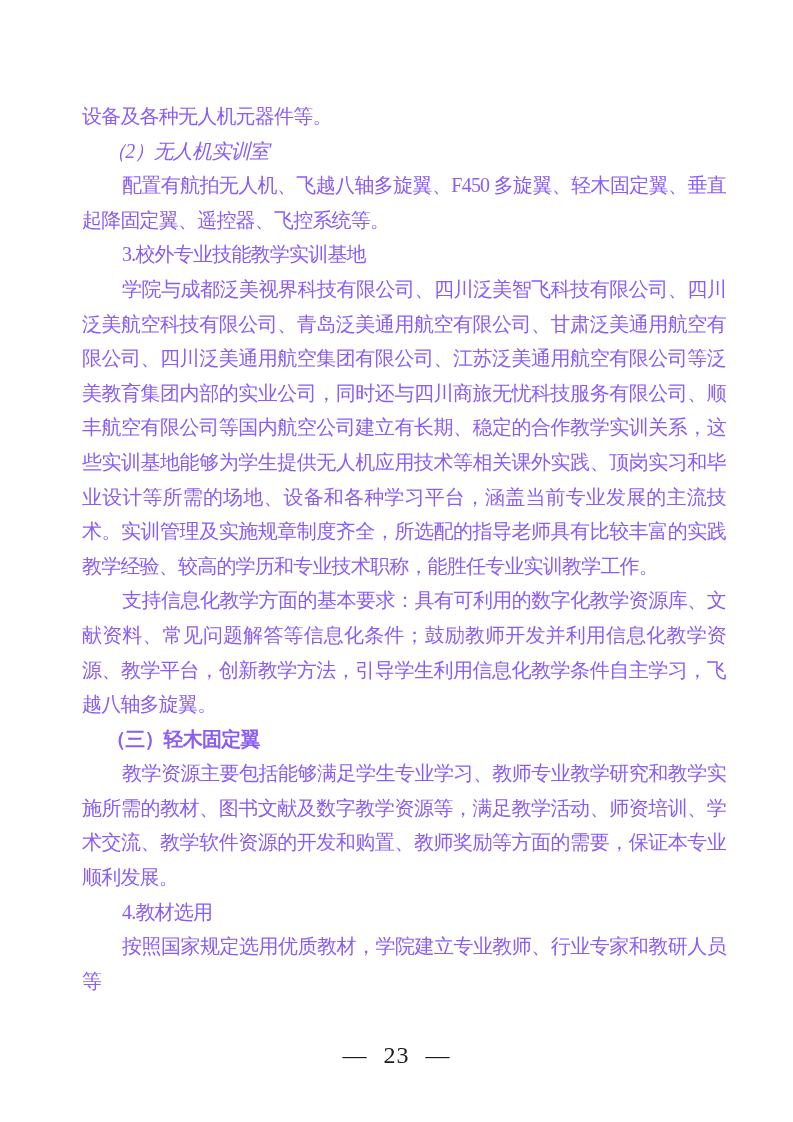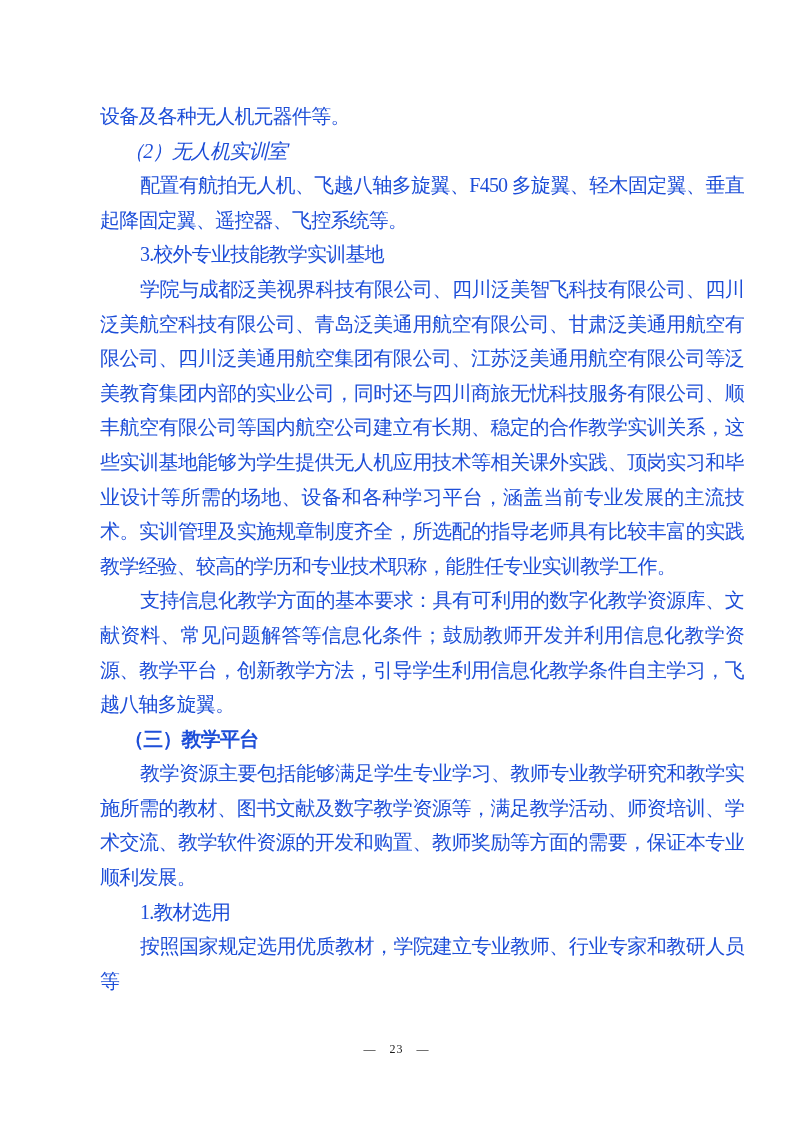--- a/index.html
+++ b/index.html
@@ -11,24 +11,24 @@
     position: relative;
     width: 793px;
     height: 1122px;
     margin: 0 auto;
     background: #ffffff;
     overflow: hidden;
     font-family: "Liberation Serif", "DejaVu Serif", serif;
   }
   .content {
     position: absolute;
-    left: 100px;
+    left: 82px;
     top: 99px;
     width: 644px;
-    color: #1d4ed8;
+    color: #8b5cf6;
   }
   .para {
     margin: 0;
     font-size: 20px;
     line-height: 34.6px;
     letter-spacing: -0.8px;
     text-align: justify;
     text-indent: 2em;
     word-break: break-word;
   }
@@ -39,36 +39,36 @@
     font-weight: bold;
     font-family: "Liberation Sans", "DejaVu Sans", sans-serif;
     font-size: 20px;
   }
   .footer {
     position: absolute;
     left: 0;
     top: 1042px;
     width: 100%;
     text-align: center;
-    font-size: 12px;
+    font-size: 24px;
     color: #1b1b1b;
     word-spacing: 9px;
     letter-spacing: 1px;
   }
 </style>
 </head>
 <body>
 
 <div class="page">
   <div class="content" id="content">
       <p class="para continuation">设备及各种无人机元器件等。</p>
       <p class="para paren">（2）无人机实训室</p>
       <p class="para body">配置有航拍无人机、飞越八轴多旋翼、F450 多旋翼、轻木固定翼、垂直起降固定翼、遥控器、飞控系统等。</p>
       <p class="para body">3.校外专业技能教学实训基地</p>
       <p class="para body">学院与成都泛美视界科技有限公司、四川泛美智飞科技有限公司、四川泛美航空科技有限公司、青岛泛美通用航空有限公司、甘肃泛美通用航空有限公司、四川泛美通用航空集团有限公司、江苏泛美通用航空有限公司等泛美教育集团内部的实业公司，同时还与四川商旅无忧科技服务有限公司、顺丰航空有限公司等国内航空公司建立有长期、稳定的合作教学实训关系，这些实训基地能够为学生提供无人机应用技术等相关课外实践、顶岗实习和毕业设计等所需的场地、设备和各种学习平台，涵盖当前专业发展的主流技术。实训管理及实施规章制度齐全，所选配的指导老师具有比较丰富的实践教学经验、较高的学历和专业技术职称，能胜任专业实训教学工作。</p>
       <p class="para body">支持信息化教学方面的基本要求：具有可利用的数字化教学资源库、文献资料、常见问题解答等信息化条件；鼓励教师开发并利用信息化教学资源、教学平台，创新教学方法，引导学生利用信息化教学条件自主学习，飞越八轴多旋翼。</p>
-      <p class="para heading-paren">（三）教学平台</p>
+      <p class="para heading-paren">（三）轻木固定翼</p>
       <p class="para body">教学资源主要包括能够满足学生专业学习、教师专业教学研究和教学实施所需的教材、图书文献及数字教学资源等，满足教学活动、师资培训、学术交流、教学软件资源的开发和购置、教师奖励等方面的需要，保证本专业顺利发展。</p>
-      <p class="para body">1.教材选用</p>
+      <p class="para body">4.教材选用</p>
       <p class="para body">按照国家规定选用优质教材，学院建立专业教师、行业专家和教研人员等</p>
     </div>
   <div class="footer">— 23 —</div>
 </div>
 
 </body></html>

